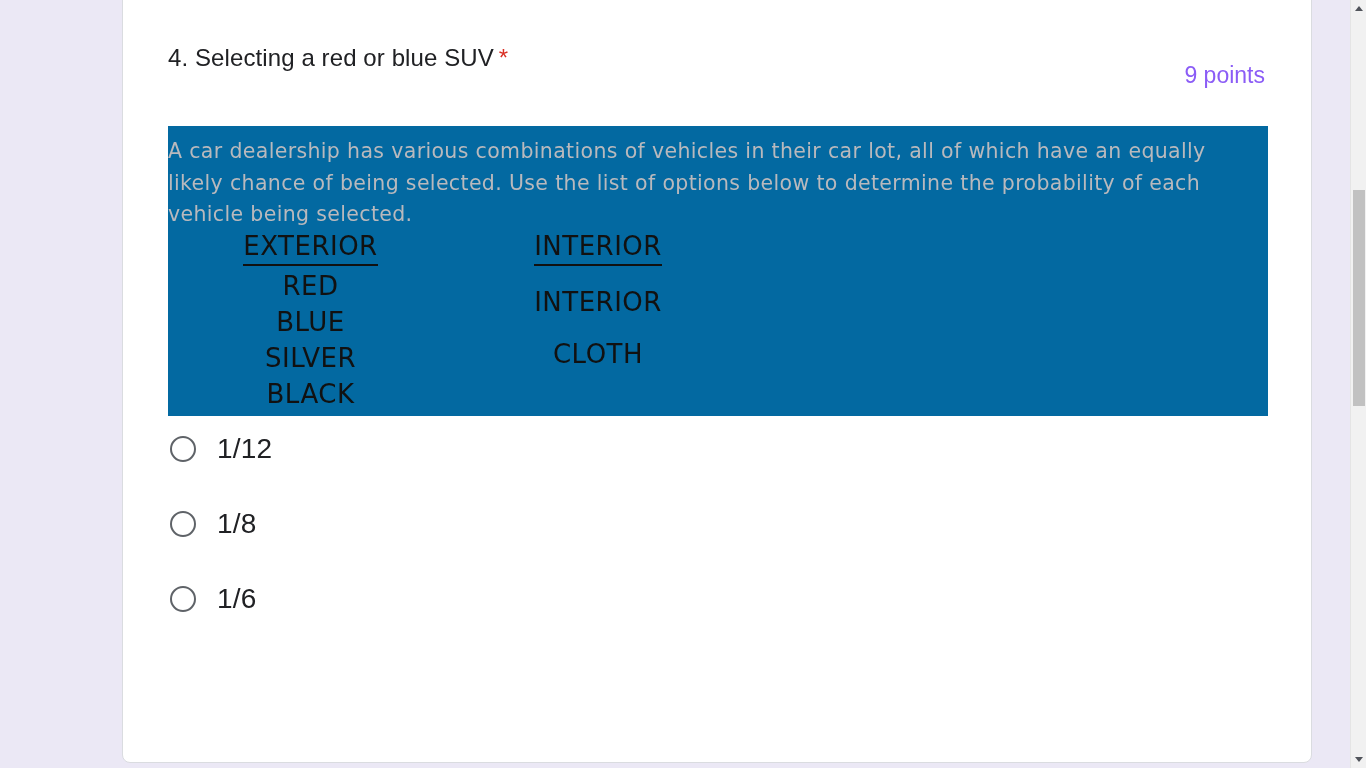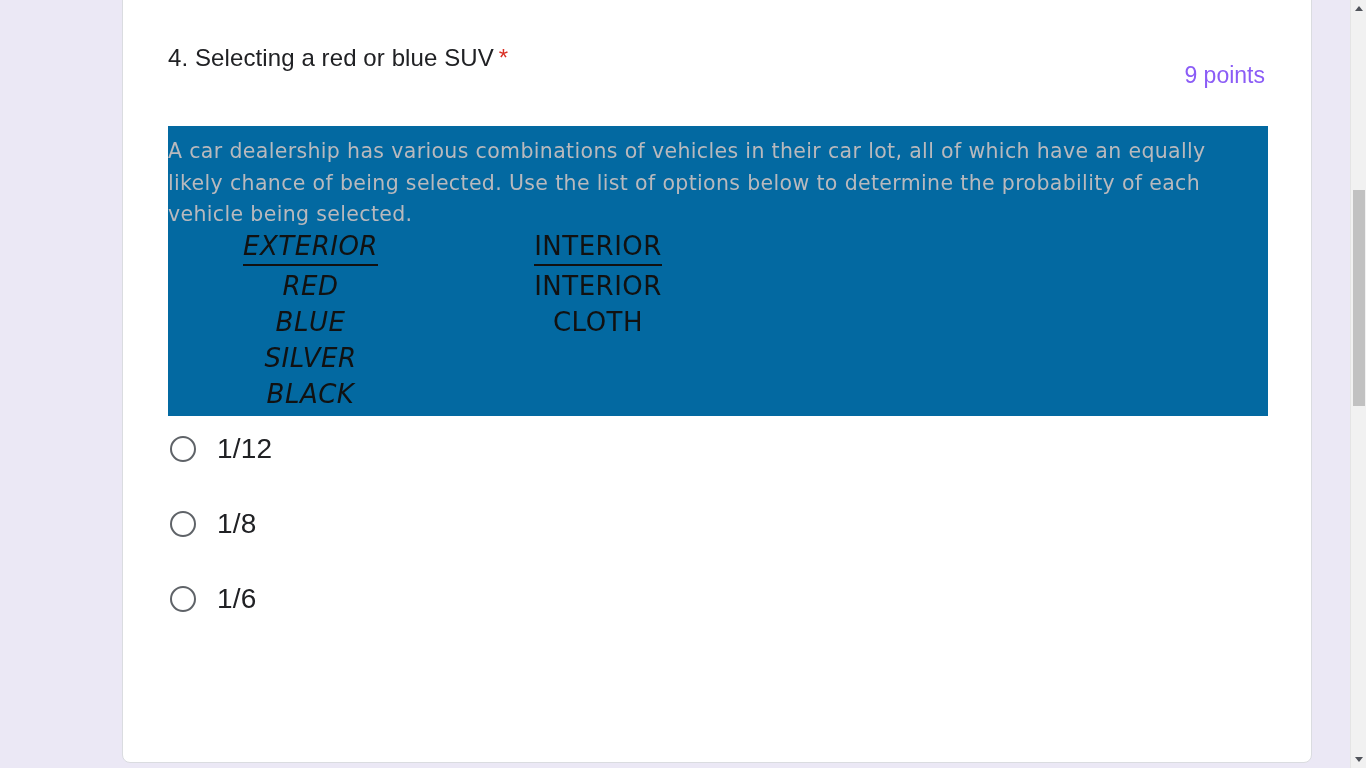--- a/index.html
+++ b/index.html
@@ -104,22 +104,22 @@
     flex-direction: row;
   }
   .option-column {
     display: flex;
     flex-direction: column;
     align-items: center;
     font-family: "DejaVu Sans", sans-serif;
     color: #111111;
   }
   .option-column.col-vehicle  { width: 320px; }
-  .option-column.col-exterior { width: 285px; font-style: italic; }
-  .option-column.col-interior { width: 290px; }
+  .option-column.col-exterior { width: 285px; }
+  .option-column.col-interior { width: 290px; gap: 16px; }
   .column-header {
     font-size: 26px;
     line-height: 36px;
     letter-spacing: 0.5px;
     border-bottom: 2px solid #111111;
     padding-bottom: 0px;
     margin-bottom: 2px;
   }
   .column-item {
     font-size: 26px;

